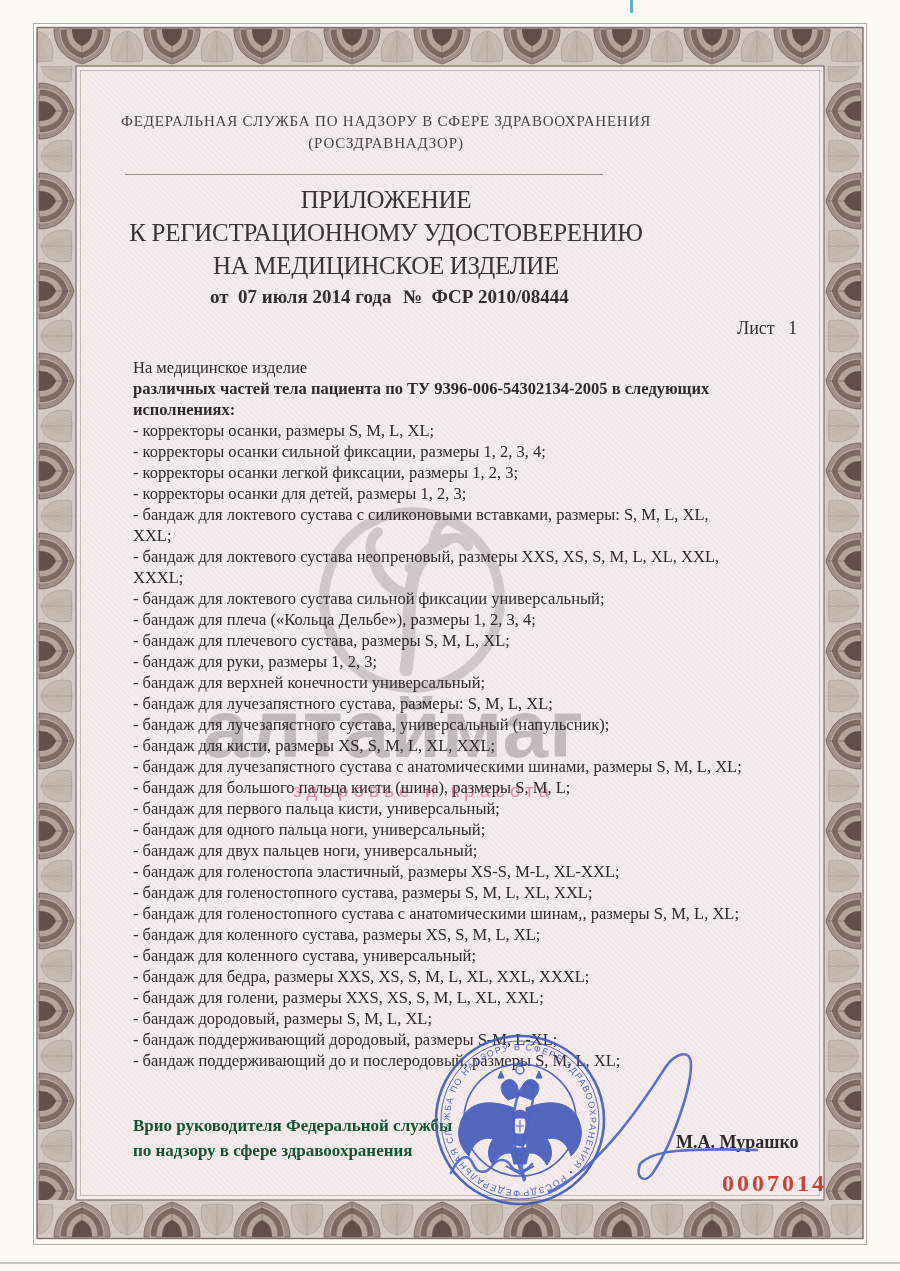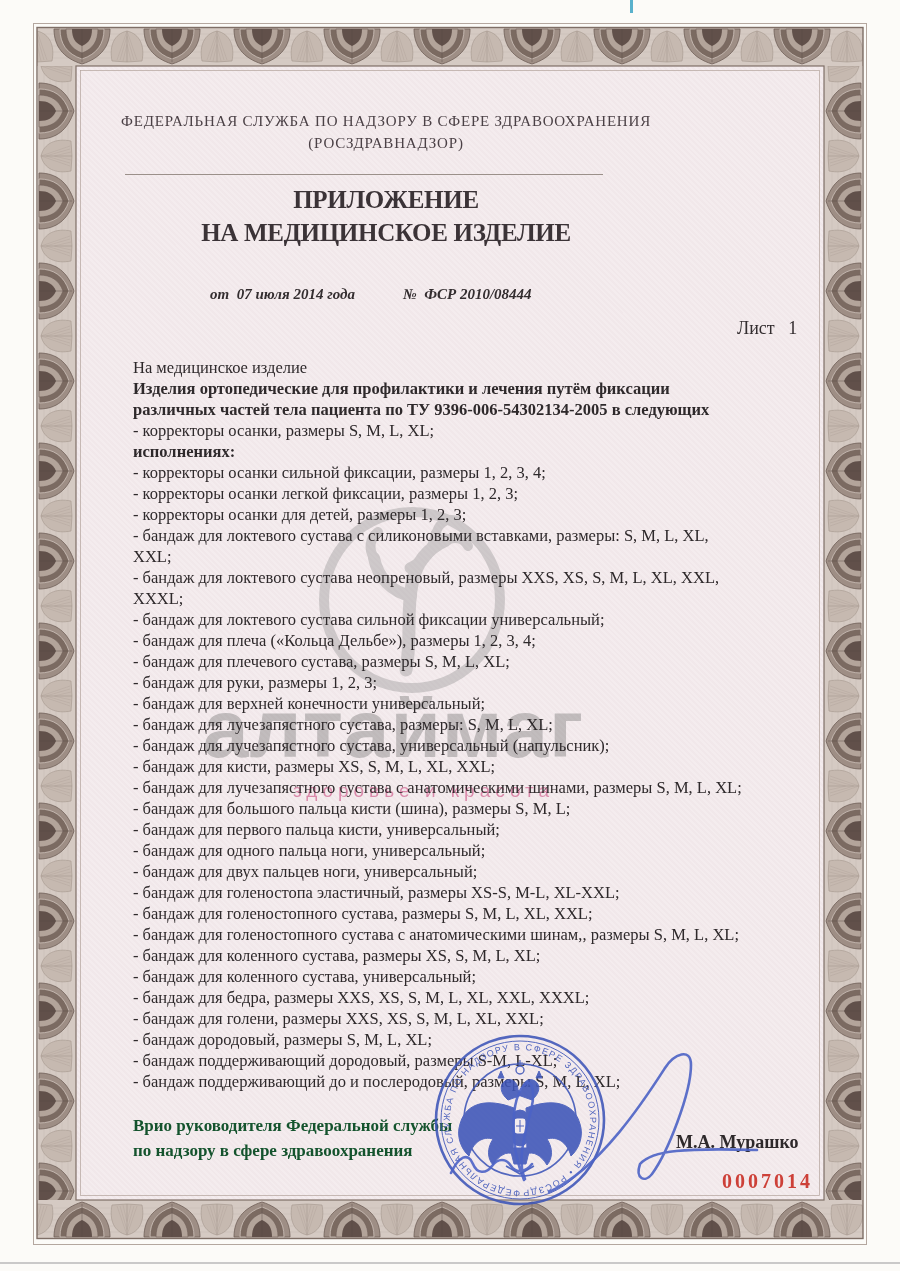--- a/index.html
+++ b/index.html
@@ -3,29 +3,29 @@
 <meta charset="utf-8">
 <style>
   html,body{margin:0;padding:0;}
   body{background:#ffffff;font-family:"Liberation Serif", serif;}
   .page{position:relative;width:900px;height:1271px;background:#fcfbf8;overflow:hidden;}
   .layer{position:absolute;left:0;top:0;width:900px;height:1271px;}
   .abs{position:absolute;}
   
   .org{color:#4b4146;font-size:15px;letter-spacing:.8px;text-align:center;line-height:22px;}
   .headcol{left:84px;top:0;width:604px;text-align:center;}
-  .title-line{color:#3b3337;font-weight:bold;font-size:25px;line-height:33px;letter-spacing:-.3px;text-align:center;white-space:pre;}
-  .bigdate{color:#332d2f;font-weight:bold;font-size:15px;white-space:pre;font-style:italic;}
+  .title-line{color:#3b3337;font-weight:normal;font-size:25px;line-height:33px;letter-spacing:-.3px;text-align:center;white-space:pre;}
+  .bigdate{color:#332d2f;font-weight:bold;font-size:19px;white-space:pre;}
   .sheet{color:#332d2f;font-weight:normal;font-size:18px;white-space:pre;}
   .bodylines{color:#2e292b;font-size:16.5px;line-height:21px;}
   .bodylines .bline{white-space:nowrap;}
   .bodylines .b{font-weight:bold;}
   .signer{color:#14532d;font-weight:bold;font-size:17px;white-space:nowrap;}
   .signame{color:#2e292b;font-weight:bold;font-size:18px;white-space:nowrap;}
-  .serial{font-size:20px;font-weight:bold;letter-spacing:3px;white-space:pre;}
+  .serial{font-size:24px;font-weight:bold;letter-spacing:3px;white-space:pre;}
   
   .wm-brand{font-family:"Liberation Sans",sans-serif;font-weight:bold;font-size:82px;color:#6f6f6f;opacity:.38;letter-spacing:1px;white-space:pre;}
   .wm-tag{font-family:"Liberation Sans",sans-serif;font-size:19px;color:#be185d;opacity:.45;letter-spacing:5px;white-space:pre;}
   
   .scan-tick{left:630px;top:0;width:3px;height:13px;background:#2f9fc0;opacity:.8;}
   .scan-edge{left:0;top:1262px;width:900px;height:2px;background:#bdbdbd;opacity:.8;}
   .paper-texture{left:76px;top:66px;width:748px;height:1134px;
      background-image:repeating-linear-gradient(45deg, rgba(186,150,160,.05) 0 2px, rgba(255,255,255,0) 2px 4px);}
 </style>
 </head>
@@ -97,34 +97,34 @@
 
     <div class="abs headcol" style="top:110px;">
       <div class="org">ФЕДЕРАЛЬНАЯ СЛУЖБА ПО НАДЗОРУ В СФЕРЕ ЗДРАВООХРАНЕНИЯ</div>
       <div class="org">(РОСЗДРАВНАДЗОР)</div>
     </div>
 
     <div class="abs" style="left:125px;top:174px;width:478px;height:1px;background:#9b908a;"></div>
 
     <div class="abs headcol" style="top:183px;">
       <div class="title-line">ПРИЛОЖЕНИЕ</div>
+      <div class="title-line">К РЕГИСТРАЦИОННОМУ УДОСТОВЕРЕНИЮ</div>
       <div class="title-line">НА МЕДИЦИНСКОЕ ИЗДЕЛИЕ</div>
     </div>
 
     <span class="abs bigdate" style="left:210px;top:286px;">от  07 июля 2014 года</span>
     <span class="abs bigdate" style="left:403px;top:286px;">№  ФСР 2010/08444</span>
 
     <span class="abs sheet" style="left:737px;top:318px;">Лист   1</span>
 
     <div class="abs bodylines" style="left:133px;top:357px;width:667px;">
         <div class="bline">На медицинское изделие</div>
-        <div class="bline b">Изделия ортопедические для профилактики и лечения путём фиксации</div>
         <div class="bline b">различных частей тела пациента по ТУ 9396-006-54302134-2005 в следующих</div>
+        <div class="bline b">исполнениях:</div>
         <div class="bline">- корректоры осанки, размеры S, M, L, XL;</div>
-        <div class="bline b">исполнениях:</div>
         <div class="bline">- корректоры осанки сильной фиксации, размеры 1, 2, 3, 4;</div>
         <div class="bline">- корректоры осанки легкой фиксации, размеры 1, 2, 3;</div>
         <div class="bline">- корректоры осанки для детей, размеры 1, 2, 3;</div>
         <div class="bline">- бандаж для локтевого сустава с силиконовыми вставками, размеры: S, M, L, XL,</div>
         <div class="bline">XXL;</div>
         <div class="bline">- бандаж для локтевого сустава неопреновый, размеры XXS, XS, S, M, L, XL, XXL,</div>
         <div class="bline">XXXL;</div>
         <div class="bline">- бандаж для локтевого сустава сильной фиксации универсальный;</div>
         <div class="bline">- бандаж для плеча («Кольца Дельбе»), размеры 1, 2, 3, 4;</div>
         <div class="bline">- бандаж для плечевого сустава, размеры S, M, L, XL;</div>

